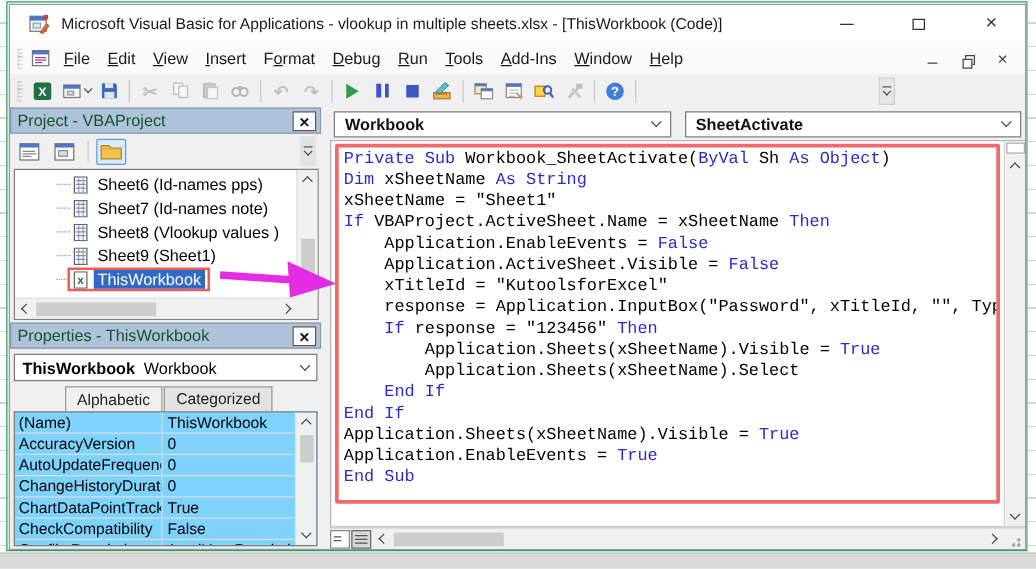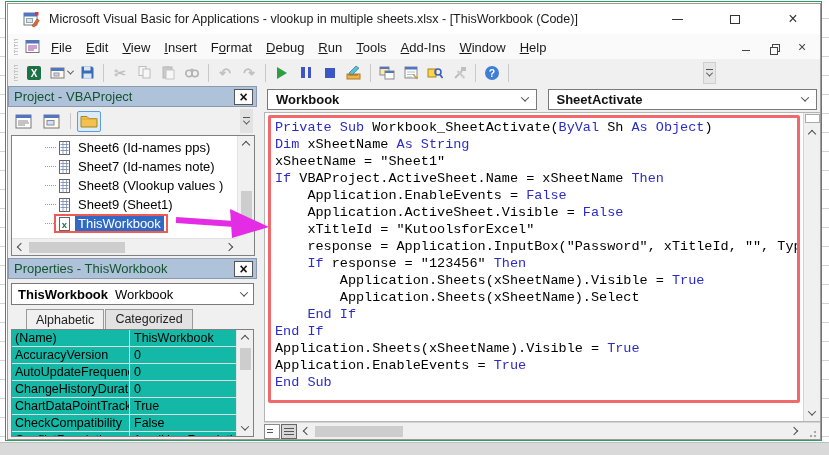--- a/index.html
+++ b/index.html
@@ -103,24 +103,24 @@
   .sb-arrow{width:17px;height:17px;display:flex;align-items:center;justify-content:center;flex:0 0 auto;}
   .sb-thumb-v{width:11px;background:#cdcdcd;border-radius:0;}
   .sb-thumb-h{height:11px;background:#cdcdcd;}
 
   
   .props{flex:1;display:flex;flex-direction:column;min-height:0;}
   .objsel{margin:4px 3px 2px 3px;height:22px;background:#fff;border:1px solid #7a7a7a;display:flex;align-items:center;padding:0 6px;font-size:13px;flex:0 0 auto;}
   .objsel .oname{font-weight:bold;}
   .objsel .otype{margin-left:7px;}
   .objsel .ospace{flex:1;}
-  .ptabs{display:flex;align-items:flex-end;padding:2px 0 0 18px;height:22px;flex:0 0 auto;}
+  .ptabs{display:flex;align-items:flex-end;padding:2px 0 0 6px;height:22px;flex:0 0 auto;justify-content:center;}
   .ptab{font-size:12.5px;padding:2px 9px 3px 9px;border:1px solid #999;border-bottom:none;background:#e2e2e2;margin-right:1px;color:#222;}
   .ptab.active{background:#f0f0f0;position:relative;top:1px;padding-top:3px;}
-  .pgrid{flex:1;margin:0 3px 2px 3px;background:#14b8a6;border:1px solid #808080;position:relative;overflow:hidden;}
+  .pgrid{flex:1;margin:0 3px 2px 3px;background:#7dd3fc;border:1px solid #808080;position:relative;overflow:hidden;}
   .pgrid-rows{position:absolute;left:0;top:0;right:17px;bottom:0;overflow:hidden;}
   .prow{height:17px;display:flex;border-bottom:1px solid #dcdcdc;font-size:12.5px;align-items:center;}
   .prow .pname{width:118px;flex:0 0 auto;border-right:1px solid #dcdcdc;padding:0 3px;white-space:nowrap;overflow:hidden;height:100%;display:flex;align-items:center;}
   .prow .pval{flex:1;padding:0 4px;white-space:nowrap;overflow:hidden;}
   .pgrid .sb-v{bottom:0;}
 
   
   .combos{height:26px;display:flex;align-items:center;gap:11px;padding:2px 3px;flex:0 0 auto;}
   .combo{flex:1;height:21px;background:#fff;border:1px solid #7a7a7a;display:flex;align-items:center;padding:0 8px;font-size:13px;font-weight:600;color:#111;}
   .combo .cspace{flex:1;}

